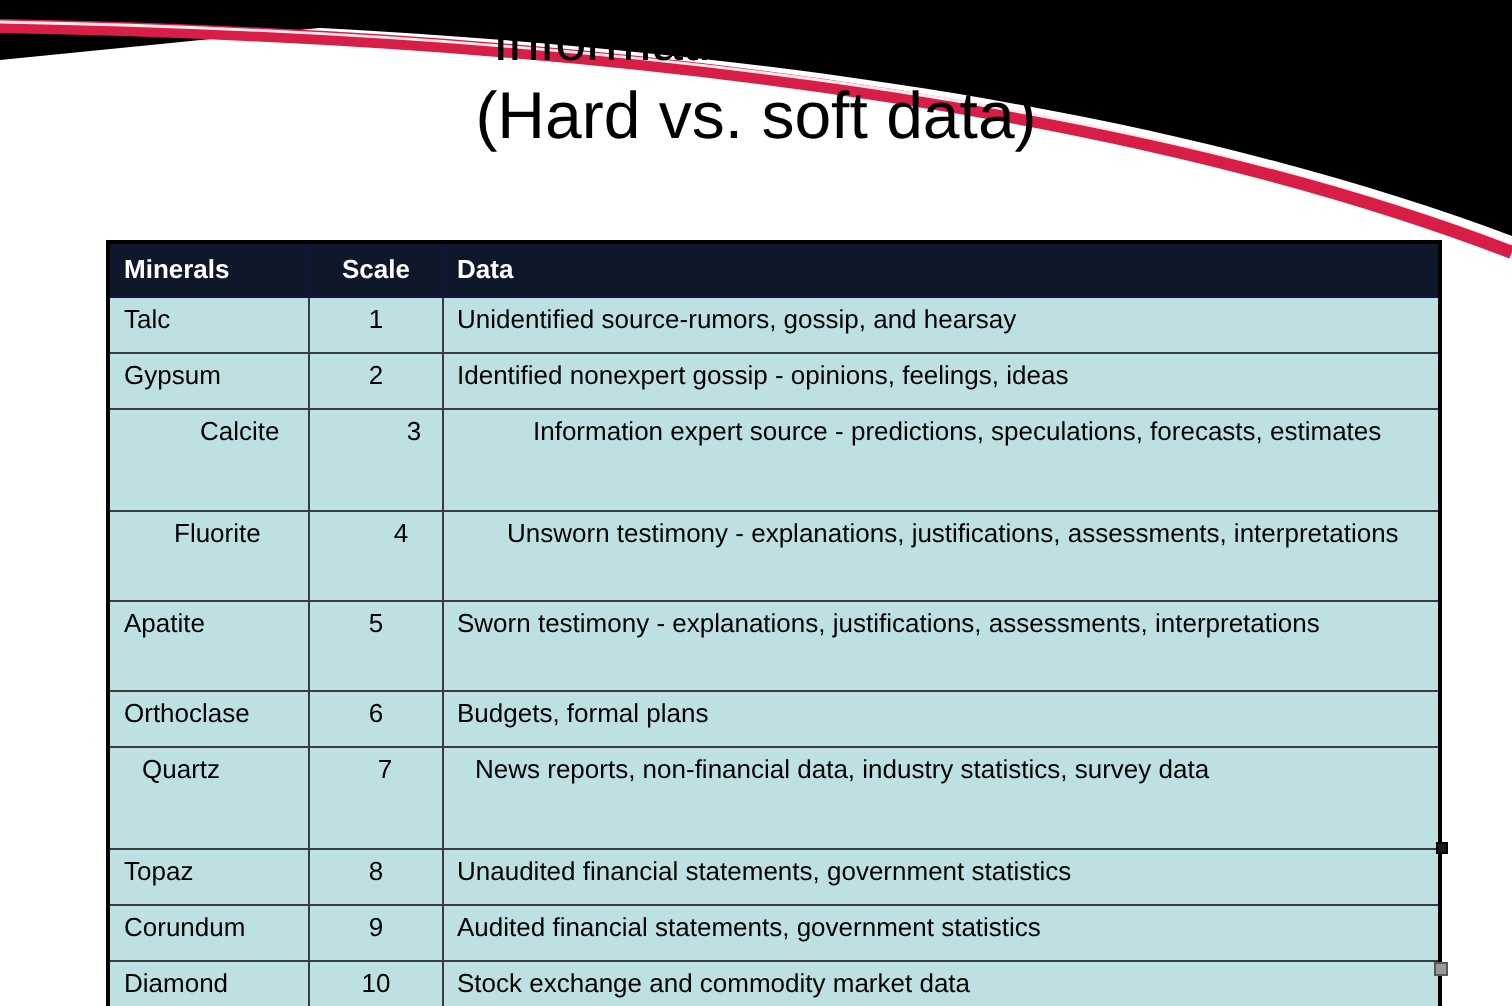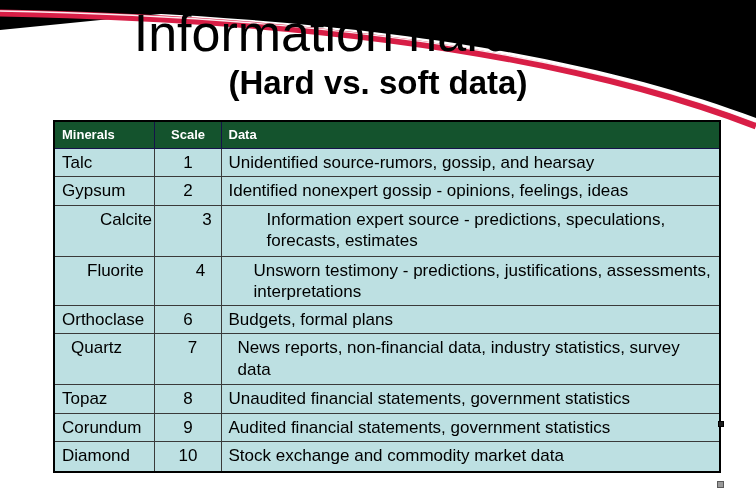--- a/index.html
+++ b/index.html
@@ -31,33 +31,33 @@
   
   .title-block {
     position: absolute;
     left: 0;
     top: 6px;
     width: 756px;
     text-align: center;
     z-index: 5;
   }
   .slide-title {
-    font-size: 52px;
+    font-size: 28px;
     line-height: 1.06;
     color: #000000;
     font-weight: 400;
     letter-spacing: 0px;
     white-space: nowrap;
   }
   .slide-subtitle {
     margin-top: 4px;
     font-size: 33px;
     line-height: 1.1;
     color: #000000;
-    font-weight: 700;
+    font-weight: 400;
     white-space: nowrap;
   }
 
   
   .table-wrap {
     position: absolute;
     left: 53px;
     top: 120px;
     width: 666px;
     z-index: 4;
@@ -70,28 +70,28 @@
     background: #bde0e2;
   }
   table.hardness col.c-mineral { width: 100px; }
   table.hardness col.c-scale   { width: 67px; }
   table.hardness col.c-data    { width: 499px; }
 
   table.hardness th,
   table.hardness td {
     border: 1px solid #3a3a3a;
     padding: 3px 6px 3px 7px;
-    font-size: 17px;
+    font-size: 13px;
     line-height: 1.25;
     color: #000000;
     vertical-align: top;
     background: #bde0e2;
   }
   table.hardness thead th {
-    background: #14532d;
+    background: #0f172a;
     color: #ffffff;
     font-weight: bold;
     font-size: 13px;
     text-align: left;
     height: 20px;
     vertical-align: middle;
     border-color: #15124a;
   }
   table.hardness thead th.th-scale { text-align: center; }
 
@@ -169,21 +169,26 @@
           <td class="cell-data">Identified nonexpert gossip - opinions, feelings, ideas</td>
         </tr>
         <tr class="r-h3">
           <td class="cell-mineral">Calcite</td>
           <td class="cell-scale">3</td>
           <td class="cell-data">Information expert source - predictions, speculations, forecasts, estimates</td>
         </tr>
         <tr class="r-h4">
           <td class="cell-mineral">Fluorite</td>
           <td class="cell-scale">4</td>
-          <td class="cell-data">Unsworn testimony - predictions, justifications, assessments, interpretations</td>
+          <td class="cell-data">Unsworn testimony - explanations, justifications, assessments, interpretations</td>
+        </tr>
+        <tr class="r-h5">
+          <td class="cell-mineral">Apatite</td>
+          <td class="cell-scale">5</td>
+          <td class="cell-data">Sworn testimony - explanations, justifications, assessments, interpretations</td>
         </tr>
         <tr class="r-h6">
           <td class="cell-mineral">Orthoclase</td>
           <td class="cell-scale">6</td>
           <td class="cell-data">Budgets, formal plans</td>
         </tr>
         <tr class="r-h7">
           <td class="cell-mineral">Quartz</td>
           <td class="cell-scale">7</td>
           <td class="cell-data">News reports, non-financial data, industry statistics, survey data</td>

